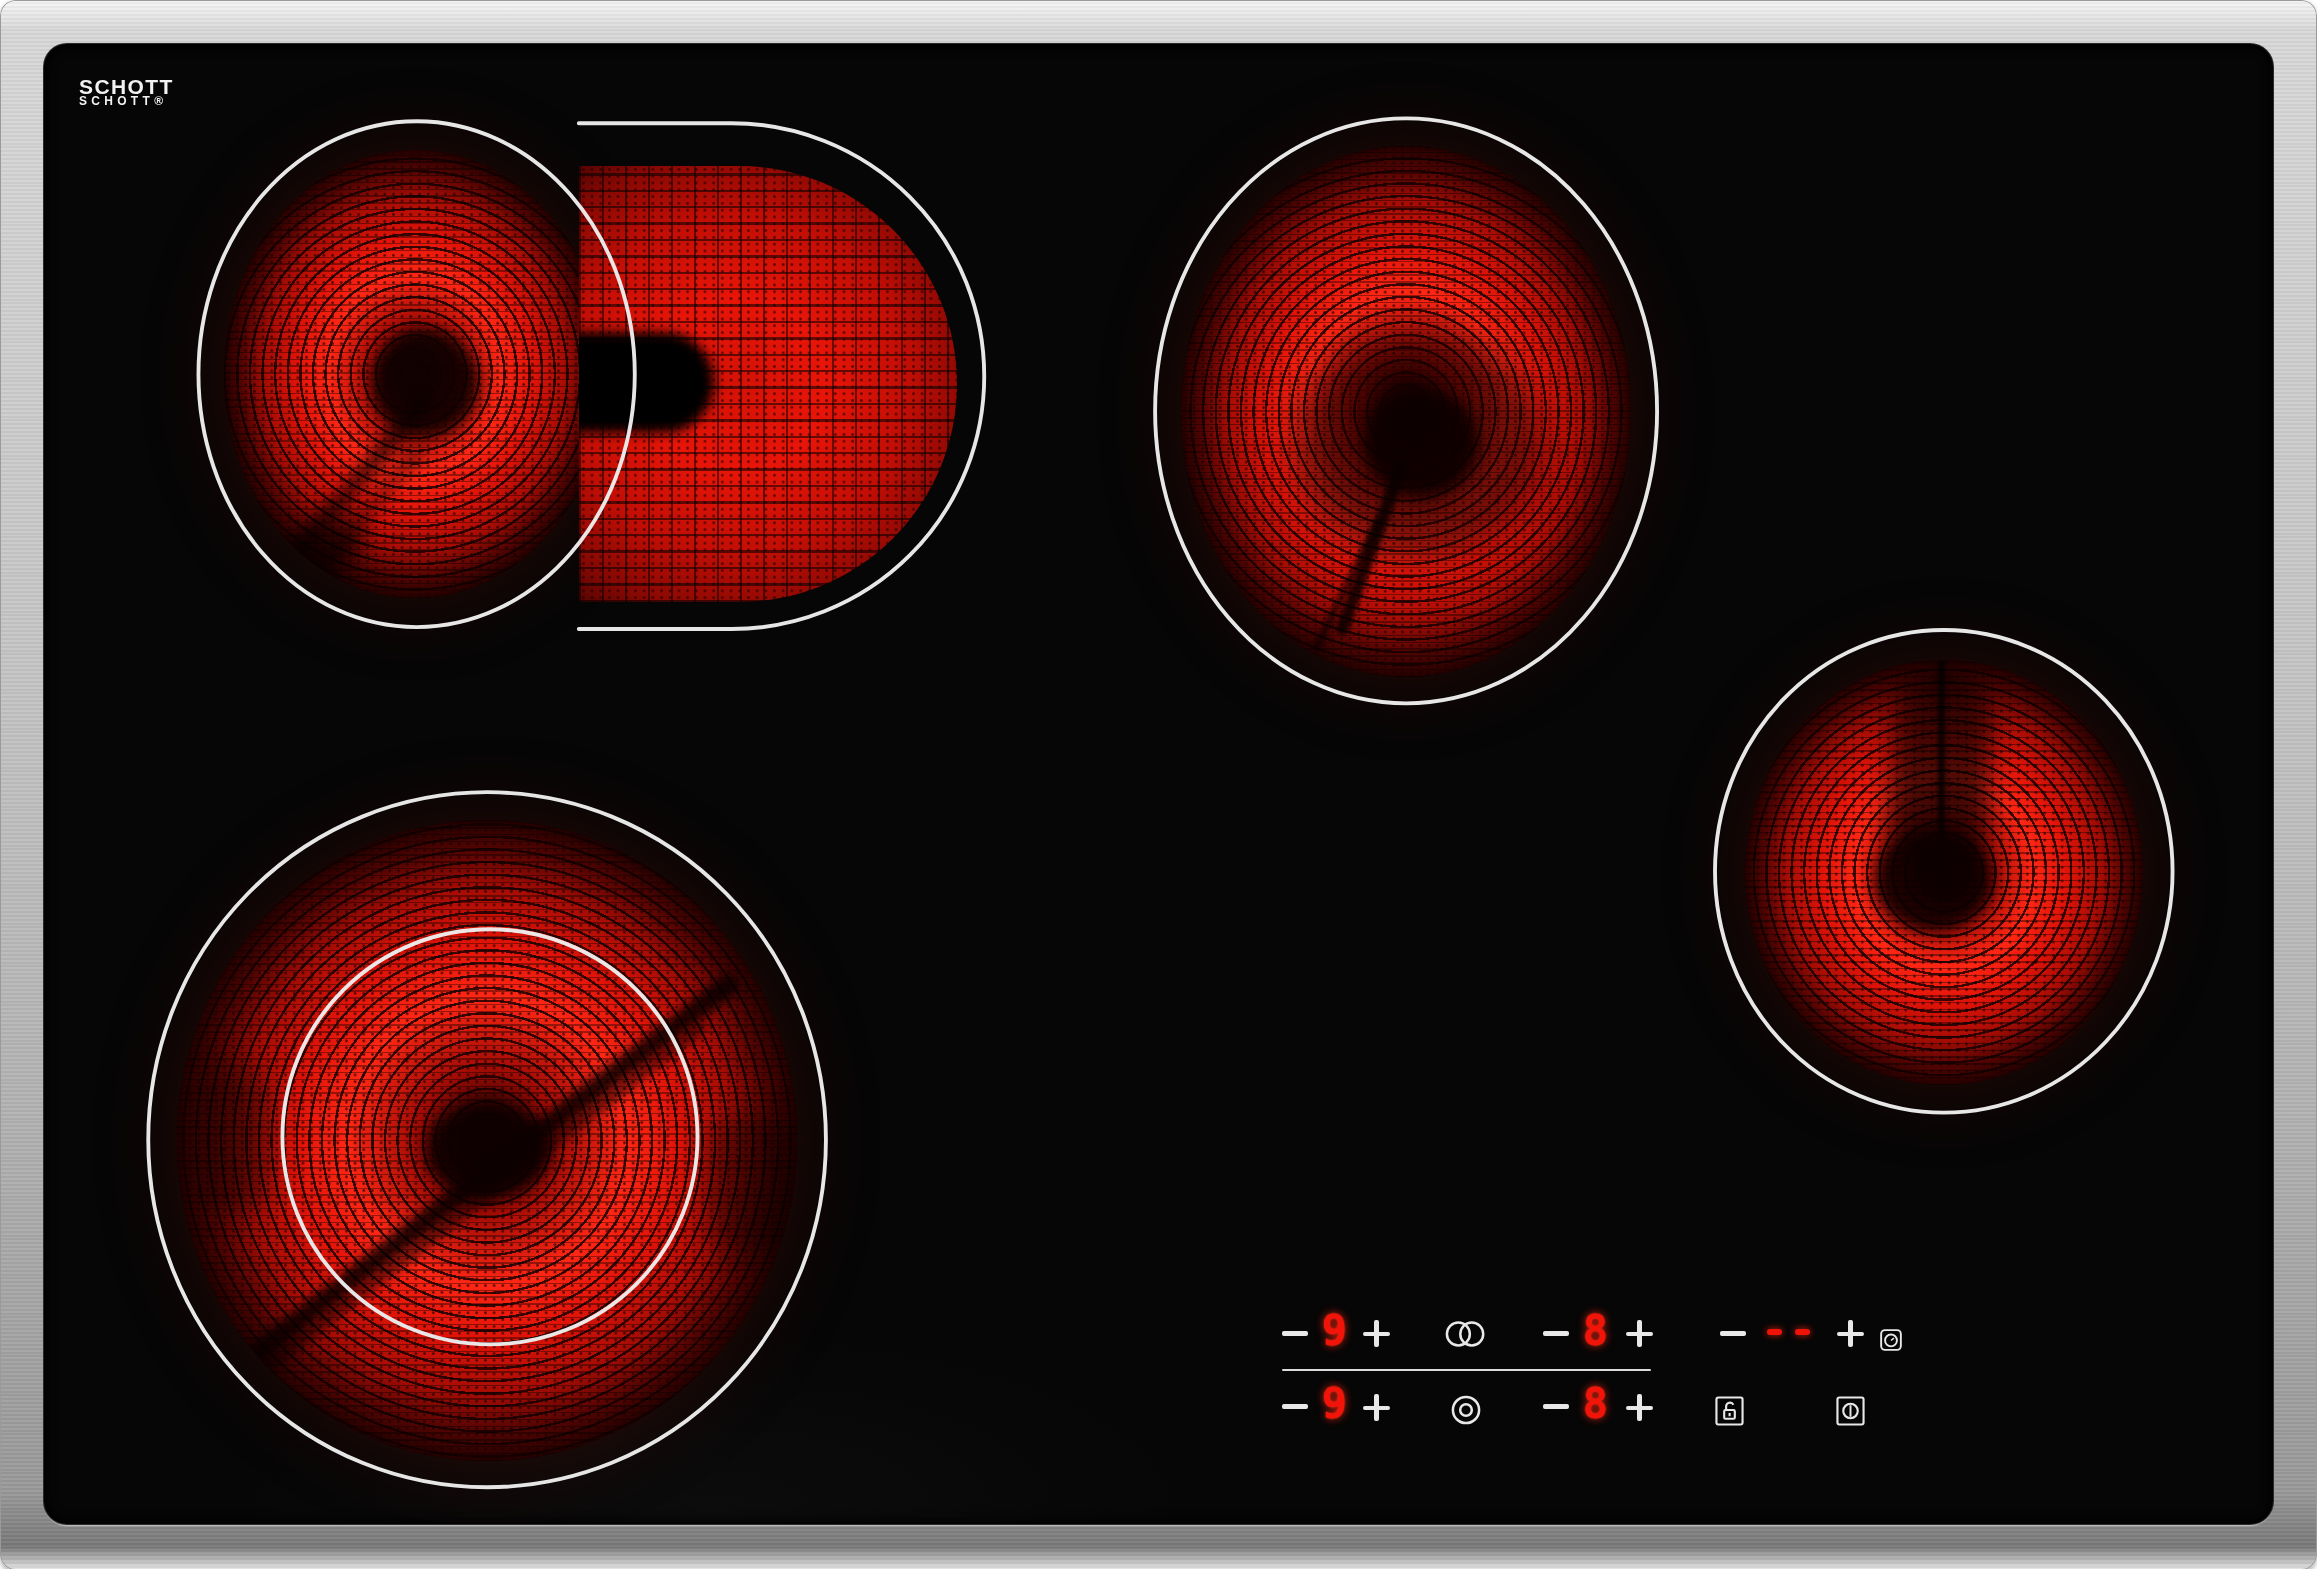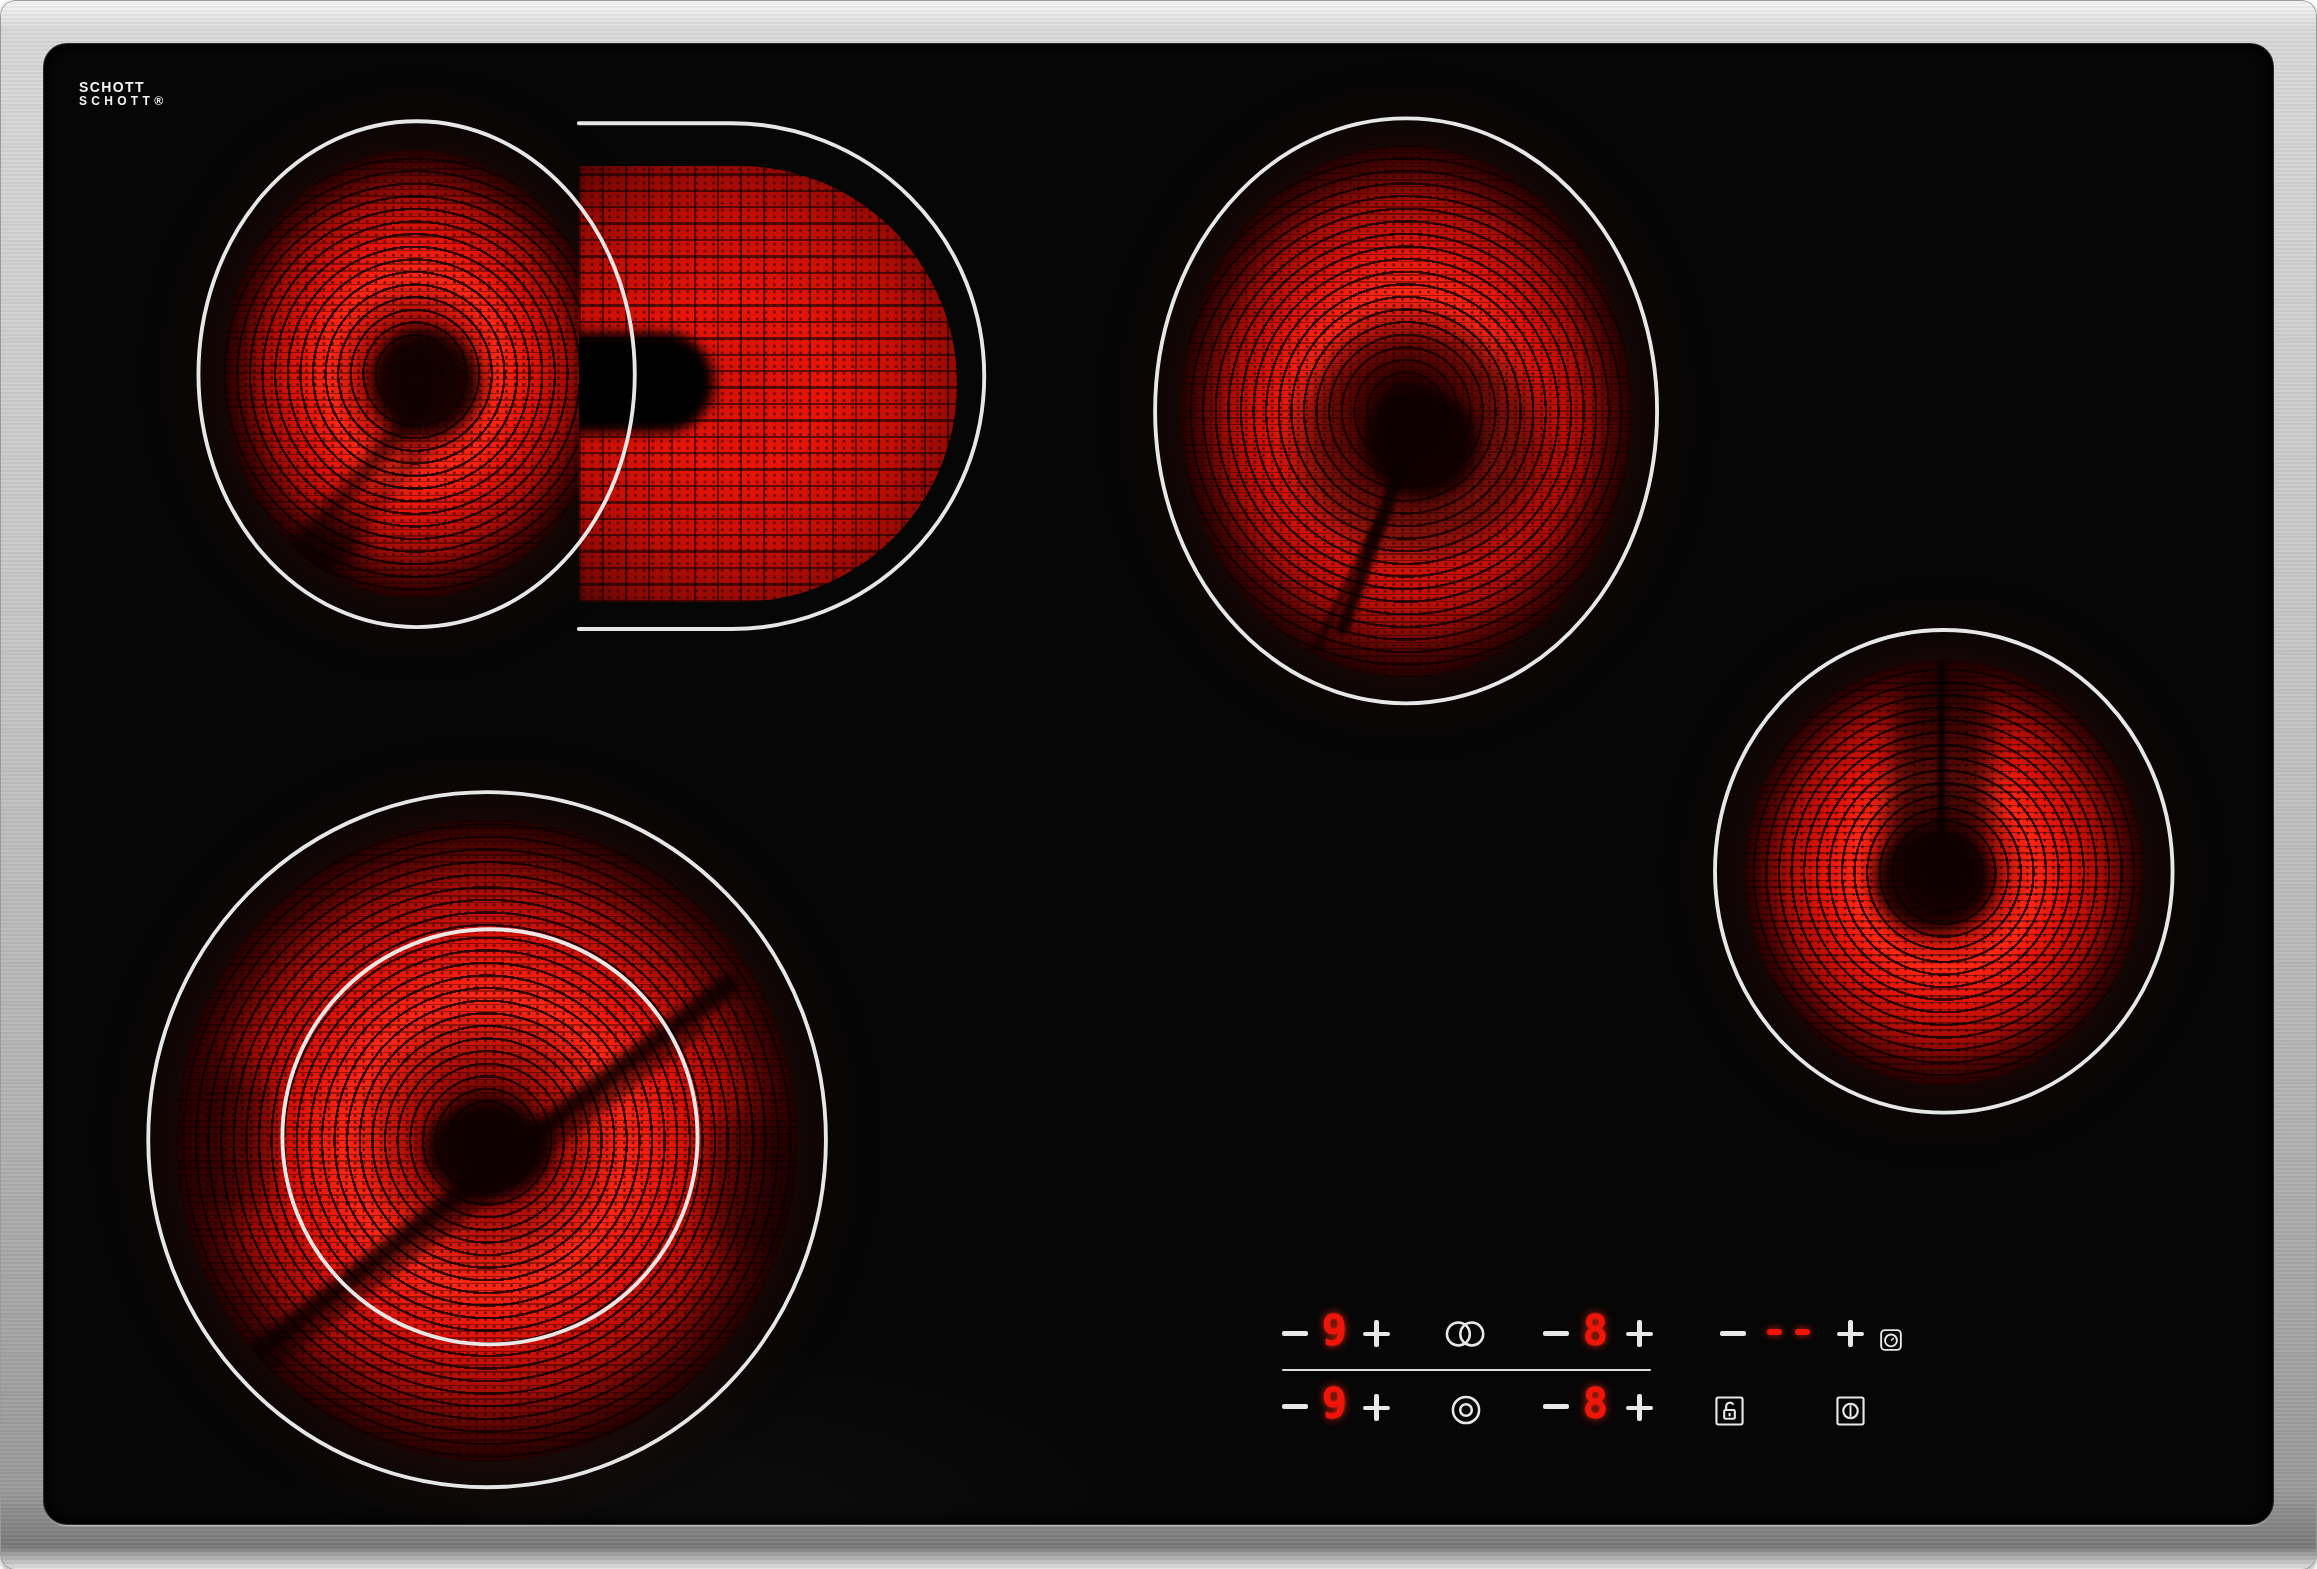--- a/index.html
+++ b/index.html
@@ -14,21 +14,21 @@
   .glass{
     position:absolute;left:44px;top:44px;right:44px;bottom:46px;border-radius:23px;
     background:
       radial-gradient(ellipse 676px 251px at 30% 99%, rgba(90,90,90,.07), transparent 70%),
       #060606;
     box-shadow:inset 0 0 9.7px 2.9px rgba(0,0,0,.95), 0 0 0 1px #2a2a2a, 0 2.9px 1.9px -1px rgba(255,255,255,.55);
     overflow:hidden;
   }
   
   .logo{position:absolute;left:35px;top:35px;color:#f2f2f2;}
-  .logo .l1{font-size:14px;font-weight:700;letter-spacing:1.4px;line-height:16.4px;}
+  .logo .l1{font-size:21px;font-weight:700;letter-spacing:1.4px;line-height:16.4px;}
   .logo .l2{font-size:12px;font-weight:700;letter-spacing:4.3px;line-height:13.5px;}
   
   .glow{position:absolute;overflow:hidden;}
   .round{border-radius:50%;}
   .coil{
     background:
       radial-gradient(rgba(25,0,0,.65) 1.3px, rgba(0,0,0,0) 1.8px),
       repeating-linear-gradient(0deg, rgba(0,0,0,.38) 0 1.4px, rgba(0,0,0,0) 1.4px 6.8px),
       repeating-radial-gradient(circle at 50% 50%, rgba(15,0,0,.8) 0 2.4px, rgba(0,0,0,0) 2.4px 12.6px),
       radial-gradient(closest-side, #2f0201 0%, #2f0201 9%, #a00b04 22%, #ff2614 45%, #e01308 62%, #a50c04 79%, #520402 91%, #230100 100%);

